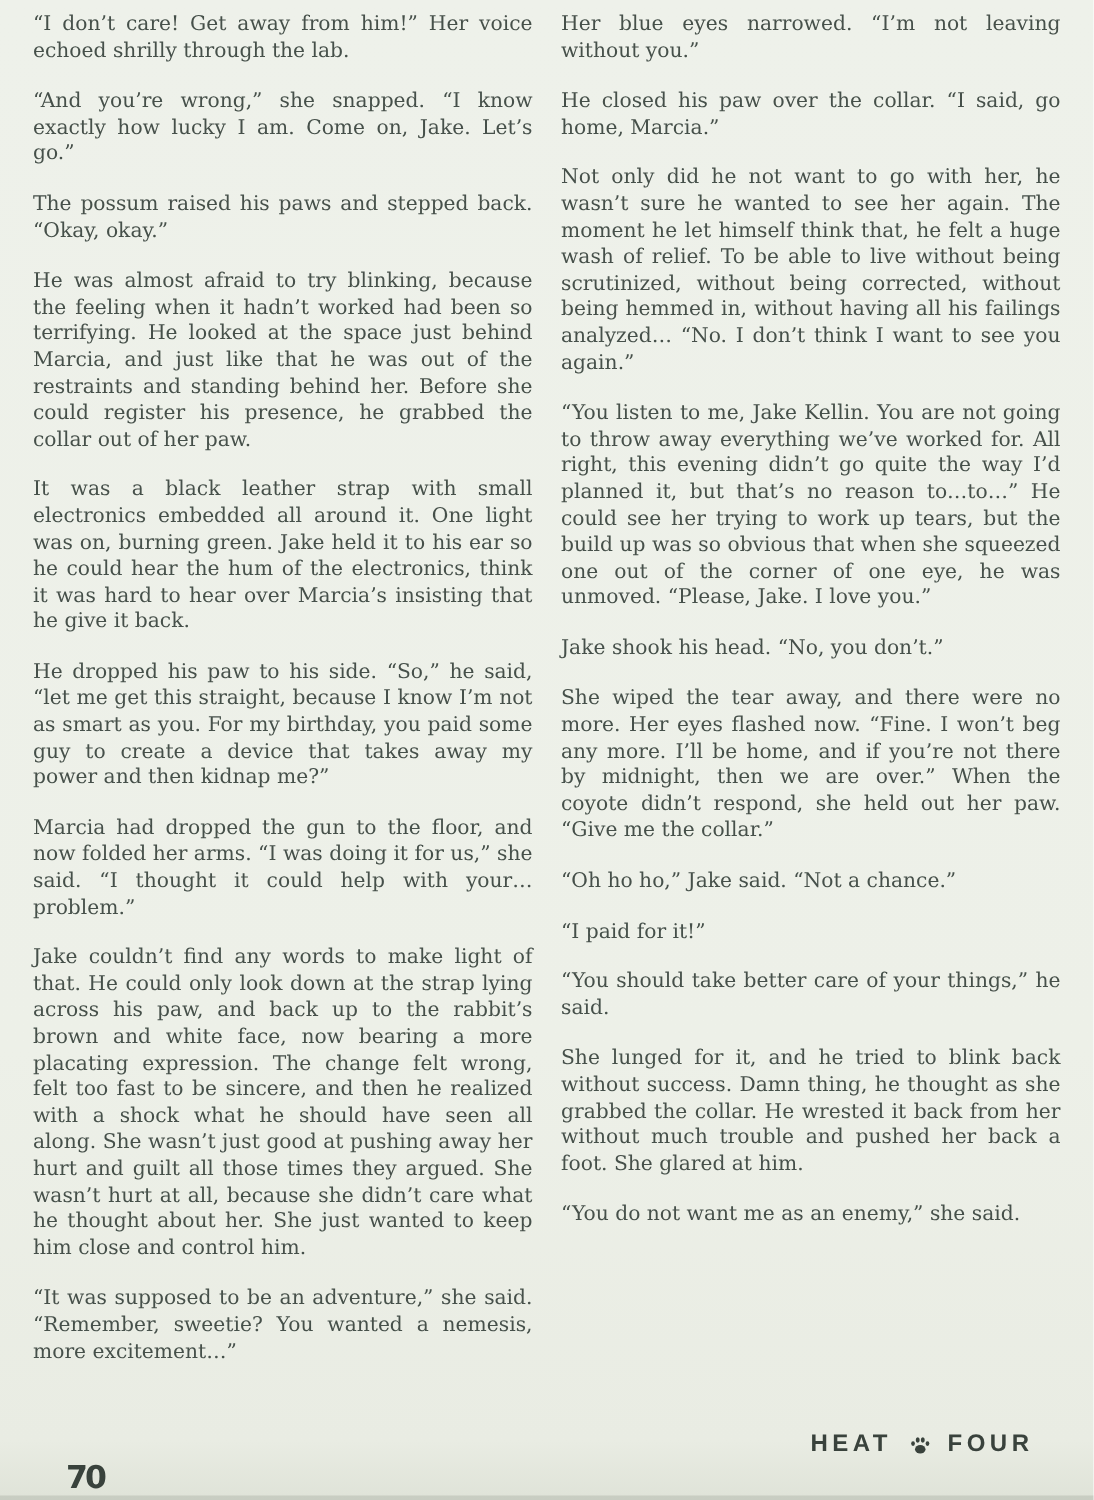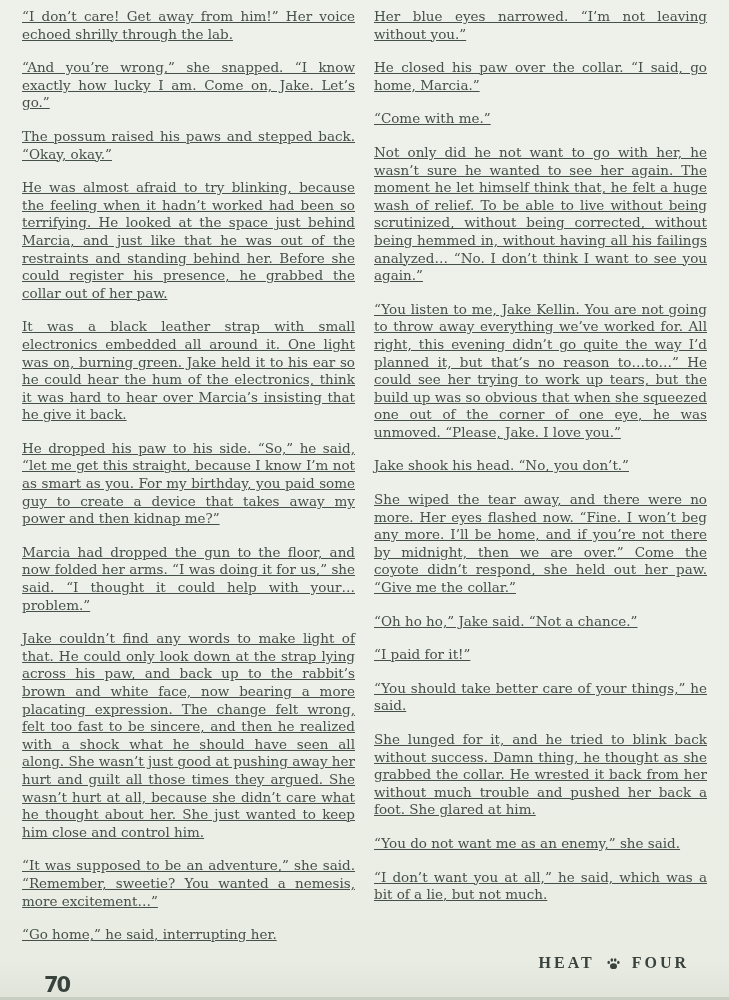--- a/index.html
+++ b/index.html
@@ -16,21 +16,20 @@
     inset: 0;
   }
   .col {
     position: absolute;
     top: 8px;
     width: 333px;
     color: #46504a;
     font-size: 13.5px;
     line-height: 17.6px;
     text-align: justify;
-    text-decoration: underline;
   }
   .col-left  { left: 22px; }
   .col-right { left: 374px; }
   .para { margin: 0 0 16px 0; }
   .footer-pagenum {
     position: absolute;
     left: 44px;
     top: 953px;
     font-family: "DejaVu Sans", "Liberation Sans", sans-serif;
     font-weight: bold;
@@ -39,21 +38,21 @@
     color: #39423c;
     margin-top: 20px;
   }
   .footer-right {
     position: absolute;
     right: 40px;
     top: 954px;
     display: flex;
     align-items: center;
     gap: 11px;
-    font-family: Liberation Serif, serif;
+    font-family: Liberation Sans, sans-serif;
     font-weight: bold;
     font-size: 16px;
     letter-spacing: 3px;
     color: #39423c;
   }
   .paw-icon svg { display: block; }
   .bottom-edge {
     position: absolute;
     left: 0; right: 0; bottom: 0;
     height: 3px;
@@ -68,37 +67,34 @@
   <div class="col col-left">
       <p class="para">“I don’t care! Get away from him!” Her voice echoed shrilly through the lab.</p>
       <p class="para">“And you’re wrong,” she snapped. “I know exactly how lucky I am. Come on, Jake. Let’s go.”</p>
       <p class="para">The possum raised his paws and stepped back. “Okay, okay.”</p>
       <p class="para">He was almost afraid to try blinking, because the feeling when it hadn’t worked had been so terrifying. He looked at the space just behind Marcia, and just like that he was out of the restraints and standing behind her. Before she could register his presence, he grabbed the collar out of her paw.</p>
       <p class="para">It was a black leather strap with small electronics embedded all around it. One light was on, burning green. Jake held it to his ear so he could hear the hum of the electronics, think it was hard to hear over Marcia’s insisting that he give it back.</p>
       <p class="para">He dropped his paw to his side. “So,” he said, “let me get this straight, because I know I’m not as smart as you. For my birthday, you paid some guy to create a device that takes away my power and then kidnap me?”</p>
       <p class="para">Marcia had dropped the gun to the floor, and now folded her arms. “I was doing it for us,” she said. “I thought it could help with your… problem.”</p>
       <p class="para">Jake couldn’t find any words to make light of that. He could only look down at the strap lying across his paw, and back up to the rabbit’s brown and white face, now bearing a more placating expression. The change felt wrong, felt too fast to be sincere, and then he realized with a shock what he should have seen all along. She wasn’t just good at pushing away her hurt and guilt all those times they argued. She wasn’t hurt at all, because she didn’t care what he thought about her. She just wanted to keep him close and control him.</p>
       <p class="para">“It was supposed to be an adventure,” she said. “Remember, sweetie? You wanted a nemesis, more excitement…”</p>
-      <p class="para">“Go home,” he said, interrupting her.</p>
     </div>
 
   <div class="col col-right">
       <p class="para">Her blue eyes narrowed. “I’m not leaving without you.”</p>
       <p class="para">He closed his paw over the collar. “I said, go home, Marcia.”</p>
-      <p class="para">“Come with me.”</p>
       <p class="para">Not only did he not want to go with her, he wasn’t sure he wanted to see her again. The moment he let himself think that, he felt a huge wash of relief. To be able to live without being scrutinized, without being corrected, without being hemmed in, without having all his failings analyzed… “No. I don’t think I want to see you again.”</p>
       <p class="para">“You listen to me, Jake Kellin. You are not going to throw away everything we’ve worked for. All right, this evening didn’t go quite the way I’d planned it, but that’s no reason to…to…” He could see her trying to work up tears, but the build up was so obvious that when she squeezed one out of the corner of one eye, he was unmoved. “Please, Jake. I love you.”</p>
       <p class="para">Jake shook his head. “No, you don’t.”</p>
-      <p class="para">She wiped the tear away, and there were no more. Her eyes flashed now. “Fine. I won’t beg any more. I’ll be home, and if you’re not there by midnight, then we are over.” Come the coyote didn’t respond, she held out her paw. “Give me the collar.”</p>
+      <p class="para">She wiped the tear away, and there were no more. Her eyes flashed now. “Fine. I won’t beg any more. I’ll be home, and if you’re not there by midnight, then we are over.” When the coyote didn’t respond, she held out her paw. “Give me the collar.”</p>
       <p class="para">“Oh ho ho,” Jake said. “Not a chance.”</p>
       <p class="para">“I paid for it!”</p>
       <p class="para">“You should take better care of your things,” he said.</p>
       <p class="para">She lunged for it, and he tried to blink back without success. Damn thing, he thought as she grabbed the collar. He wrested it back from her without much trouble and pushed her back a foot. She glared at him.</p>
       <p class="para">“You do not want me as an enemy,” she said.</p>
-      <p class="para">“I don’t want you at all,” he said, which was a bit of a lie, but not much.</p>
     </div>
 
   <div class="footer-pagenum">70</div>
 
   <div class="footer-right">
     <span>HEAT</span>
     <span class="paw-icon">
       <svg viewBox="0 0 24 24" width="15" height="15" fill="#39423c" aria-hidden="true">
         <ellipse cx="12" cy="16.2" rx="5.6" ry="4.6"></ellipse>
         <ellipse cx="4.3" cy="10.2" rx="2.0" ry="2.6"></ellipse>

